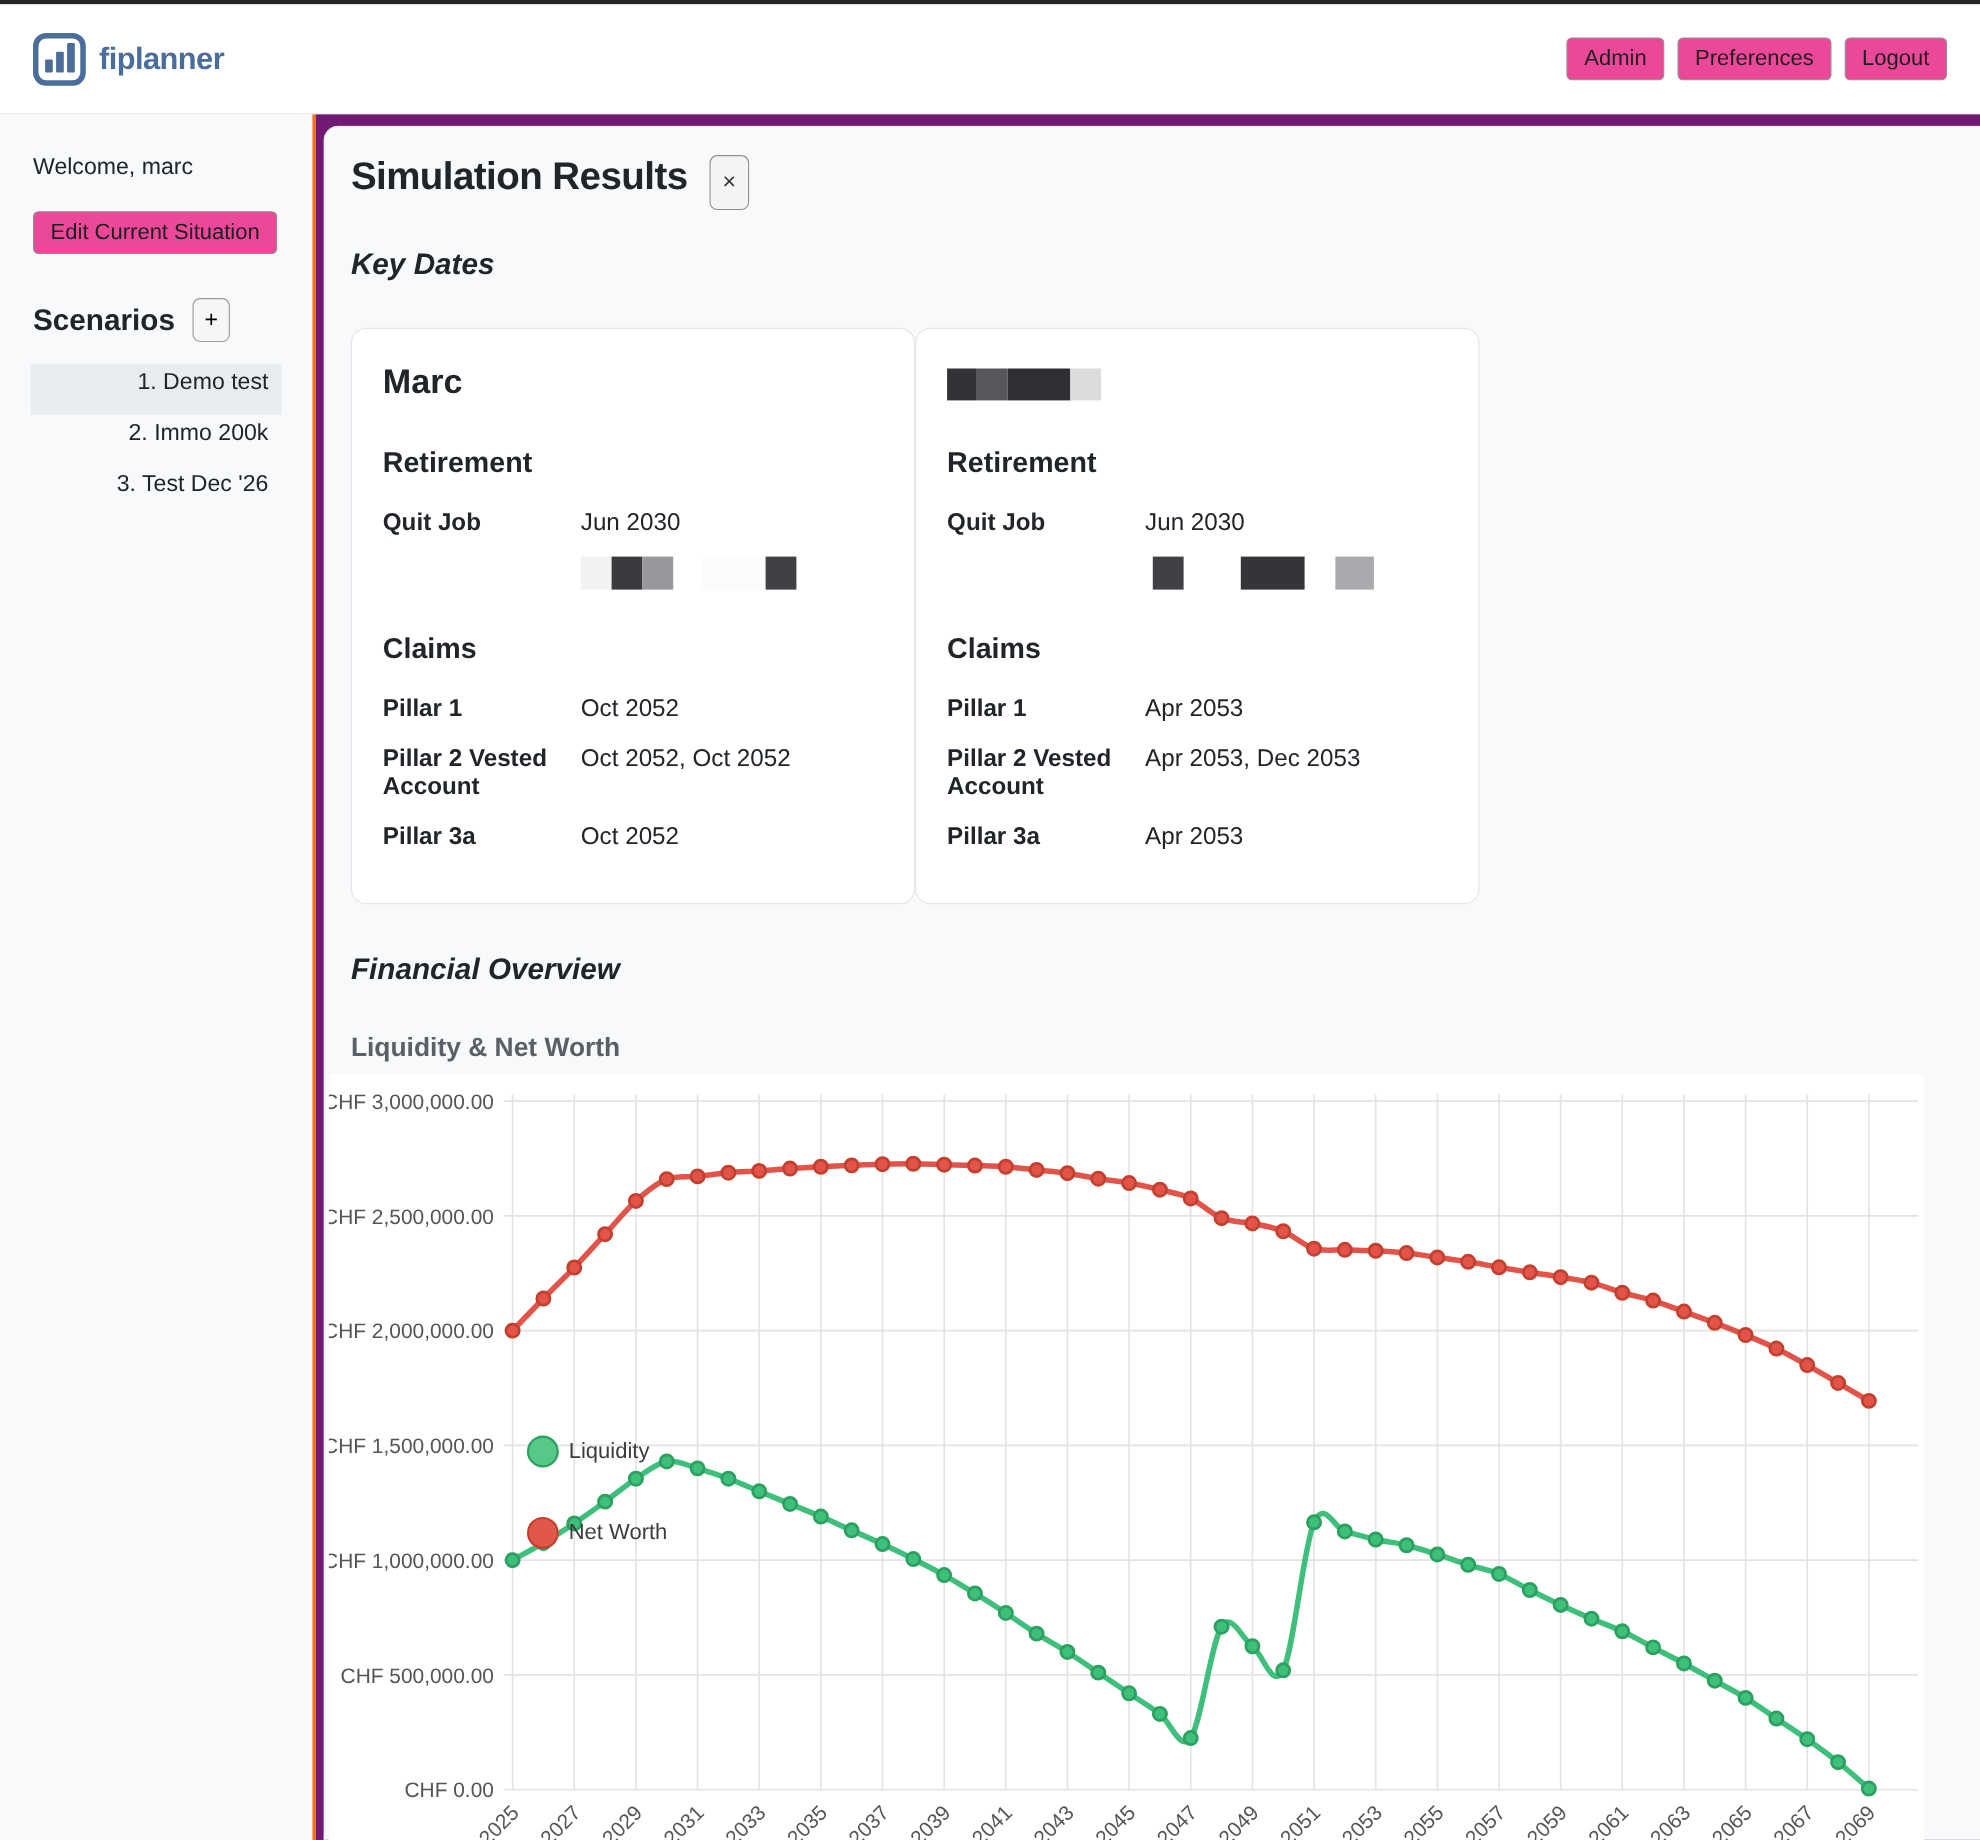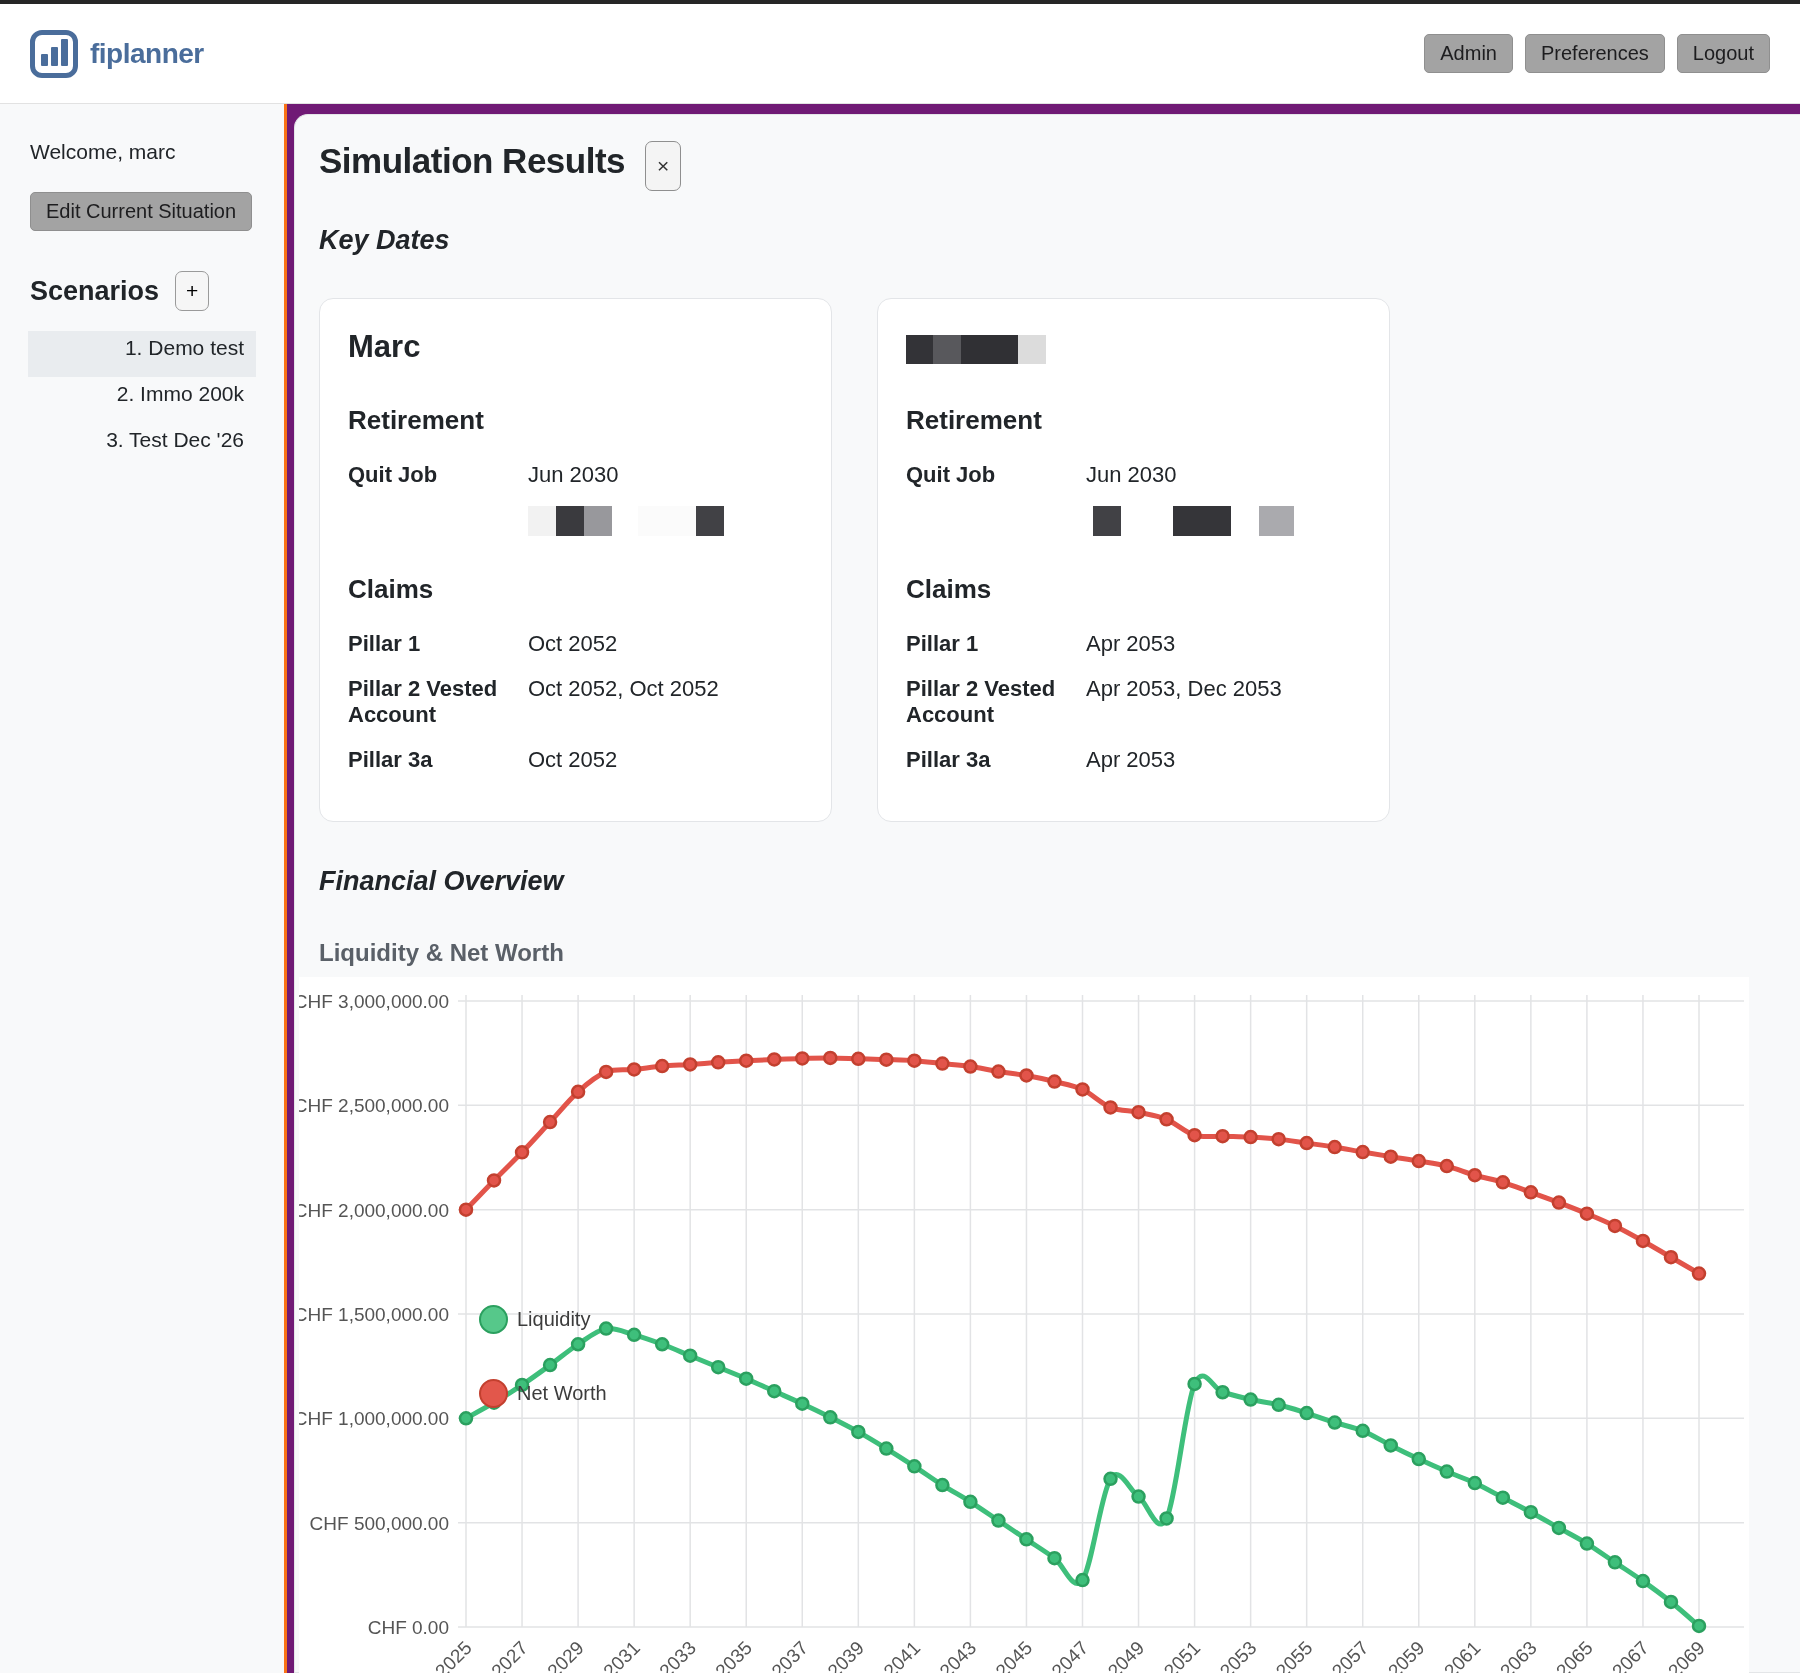--- a/index.html
+++ b/index.html
@@ -9,21 +9,21 @@
   
   .header { height:100px; background:#fff; border-bottom:1px solid #e2e2e2;
     display:flex; align-items:center; justify-content:space-between; padding:0 30px; }
   .brand { display:flex; align-items:center; gap:12px; }
   .brand-icon { width:48px; height:48px; border:5px solid #4a6d9b; border-radius:12px;
     display:flex; align-items:flex-end; justify-content:center; gap:3px; padding-bottom:7px; }
   .brand-icon i { display:block; width:7px; background:#4a6d9b; border-radius:1px; }
   .brand-icon i.b1 { height:12px; } .brand-icon i.b2 { height:19px; } .brand-icon i.b3 { height:27px; }
   .brand-name { font-size:28px; font-weight:bold; color:#4a6d9b; letter-spacing:-0.5px; }
   .hdr-buttons { display:flex; gap:12px; }
-  button.std { font-family:inherit; font-size:20px; color:#1d1d1f; background:#a3a3a3;
+  button.std { font-family:inherit; font-size:20px; color:#1d1d1f; background:#ec4899;
     border:1px solid #8f8f8f; border-radius:5px; padding:7px 15px; cursor:pointer; }
   
   .body { display:flex; height:1569px; }
   .sidebar { width:287px; background:#f8f9fa; border-right:3px solid #f97316;
     padding:36px 28px 0 30px; flex:none; }
   .welcome { font-size:21px; margin-bottom:28px; }
   .edit-btn { font-size:19px; padding:7px 13px; margin-bottom:40px; }
   .scen-head { display:flex; align-items:center; gap:16px; margin-bottom:20px; }
   .scen-title { font-size:27px; font-weight:bold; }
   .plus-btn { width:34px; height:40px; font-size:21px; background:#f6f6f6;
@@ -34,21 +34,21 @@
   
   .main { flex:1; background:#701a75; padding:10px 0 0 7px; }
   .panel { background:#f8f9fa; border:1px solid #e4e6e8; border-right:none;
     border-radius:14px 0 0 0; height:100%; padding:26px 0 0 24px; position:relative; }
   .title-row { display:flex; align-items:flex-start; gap:20px; margin-bottom:34px; }
   .page-title { font-size:35px; font-weight:bold; letter-spacing:-0.5px; }
   .close-btn { width:36px; height:50px; background:#f4f4f4; border:1px solid #8f8f8f;
     border-radius:7px; font-size:21px; color:#333; cursor:pointer; font-family:inherit; }
   h2.section { font-size:27px; font-weight:bold; margin-bottom:42px;font-style:italic; }
   
-  .cards { display:flex; gap:45px; margin-bottom:44px;align-items:flex-end; }
+  .cards { display:flex; margin-bottom:44px;align-items:flex-end; }
   .card { width:513px; background:#fff; border:1px solid #e3e5e8; border-radius:14px;
     padding:28px 30px 30px 28px; }
   .card-name { font-size:31px; font-weight:bold; height:40px; display:flex; align-items:center; }
   .card h4 { font-size:26px; font-weight:bold; margin:38px 0 26px; }
   .kv-row { display:flex; margin-bottom:18px; font-size:22px; line-height:1.2; }
   .kv-label { width:180px; flex:none; font-weight:bold; }
   .kv-value { flex:1; }
   .redact-row { display:flex; gap:0; margin:14px 0 6px 180px; height:30px; }
   .rb { height:100%; flex:none; }
   .name-redact { display:flex; height:29px; margin-top:5px; }

